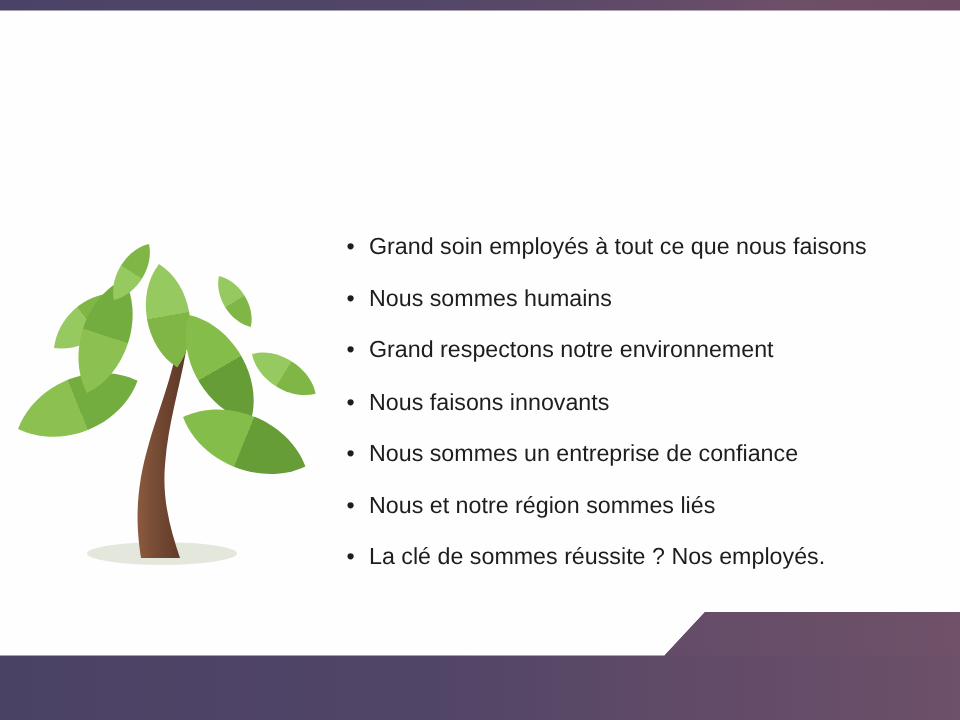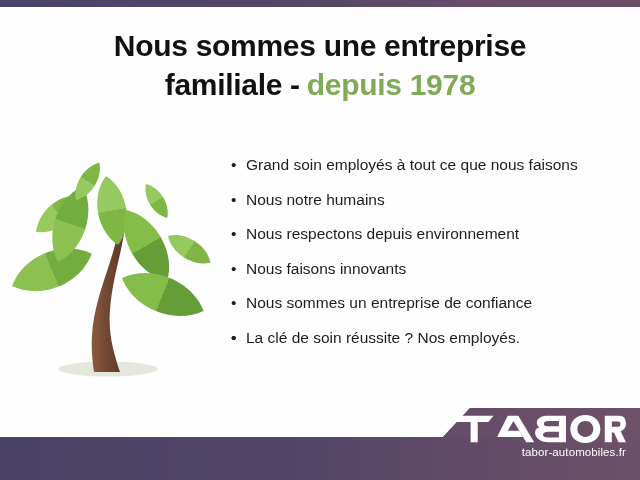--- a/index.html
+++ b/index.html
@@ -85,24 +85,20 @@
     font-family:"Liberation Sans", sans-serif;
   }
 </style>
 </head>
 <body>
 
 <div id="slide">
 
   <div class="top-strip"></div>
 
-  <div class="headline">
-    <span>Nous sommes une entreprise</span><br>
-    <span>familiale -</span><span class="spacer"></span><span class="accent">depuis 1978</span>
-  </div>
 
   <div class="tree-wrap">
     <svg viewBox="0 0 212 240" xmlns="http://www.w3.org/2000/svg">
       <defs>
         <linearGradient id="lfA" x1="0" y1="0" x2="1" y2="0">
           <stop offset="50%" stop-color="#8cc152"></stop>
           <stop offset="50%" stop-color="#74ad3f"></stop>
         </linearGradient>
         <linearGradient id="lfB" x1="0" y1="0" x2="1" y2="0">
           <stop offset="50%" stop-color="#96c95f"></stop>
@@ -156,26 +152,26 @@
       </g>
 
       <g transform="translate(114,128) rotate(22)">
         <path d="M0 0 C 22 -24, 66 -24, 88 0 C 66 24, 22 24, 0 0 Z" fill="url(#lfC)"></path>
       </g>
     </svg>
   </div>
 
   <ul class="bullets">
     <li><span class="dot">•</span><span>Grand soin employés à tout ce que nous faisons</span></li>
-    <li><span class="dot">•</span><span>Nous notre humains</span></li>
-    <li><span class="dot">•</span><span>Nous respectons depuis environnement</span></li>
+    <li><span class="dot">•</span><span>Nous sommes humains</span></li>
+    <li><span class="dot">•</span><span>Grand respectons notre environnement</span></li>
     <li><span class="dot">•</span><span>Nous faisons innovants</span></li>
     <li><span class="dot">•</span><span>Nous sommes un entreprise de confiance</span></li>
-    <li><span class="dot">•</span></li>
-    <li><span class="dot">•</span><span>La clé de soin réussite ? Nos employés.</span></li>
+    <li><span class="dot">•</span><span>Nous et notre région sommes liés</span></li>
+    <li><span class="dot">•</span><span>La clé de sommes réussite ? Nos employés.</span></li>
   </ul>
 
   <div class="footer">
     <svg viewBox="0 0 640 80" xmlns="http://www.w3.org/2000/svg" preserveAspectRatio="none">
       <defs>
         <linearGradient id="barG" x1="0" y1="0" x2="1" y2="0">
           <stop offset="0%" stop-color="#4a4265"></stop>
           <stop offset="45%" stop-color="#514567"></stop>
           <stop offset="70%" stop-color="#604a68"></stop>
           <stop offset="100%" stop-color="#6d5069"></stop>
@@ -183,33 +179,14 @@
         <linearGradient id="barG2" x1="0" y1="0" x2="1" y2="0">
           <stop offset="0%" stop-color="#644c68"></stop>
           <stop offset="100%" stop-color="#6f5169"></stop>
         </linearGradient>
       </defs>
       <path d="M0 37 L 443 37 L 470 8 L 640 8 L 640 80 L 0 80 Z" fill="url(#barG)"></path>
       <path d="M443 37 L 470 8 L 640 8 L 640 37 Z" fill="url(#barG2)"></path>
     </svg>
   </div>
 
-  <div class="logo-block">
-    <svg class="logo-mark" viewBox="0 0 196 34" xmlns="http://www.w3.org/2000/svg">
-
-      <path d="M2 2 L46 2 L40 9 L28 9 L28 32 L20 32 L20 9 L2 9 Z" fill="#ffffff"></path>
-
-      <path d="M62 2 L74 2 L92 32 L83 32 L68.5 8 L62 19 L75 19 L79 26 L50 26 Z" fill="#ffffff"></path>
-
-      <path d="M128 2 L128 32 L108 32 C 99 32, 93 27, 93 21 C 93 18, 95 16, 98 15 C 96 14, 95 12, 95 10 C 95 5, 100 2, 107 2 Z
-               M120 8 L108 8 C 104.5 8, 103 9, 103 11 C 103 13, 104.5 14, 108 14 L 120 14 Z
-               M120 20 L108 20 C 104 20, 102 21.5, 102 23.5 C 102 25.5, 104 26.5, 108 26.5 L 120 26.5 Z" fill="#ffffff"></path>
-
-      <path d="M150 1 C 160 1, 167 7.5, 167 17 C 167 26.5, 160 33, 150 33 C 140 33, 133 26.5, 133 17 C 133 7.5, 140 1, 150 1 Z
-               M150 8 C 144.5 8, 141 12, 141 17 C 141 22, 144.5 26, 150 26 C 155.5 26, 159 22, 159 17 C 159 12, 155.5 8, 150 8 Z" fill="#ffffff"></path>
-
-      <path d="M172 2 L188 2 C 194 2, 196 6, 196 11 C 196 15, 194 18, 190 19.5 L 196 32 L 187.5 32 L 182.5 21 L 180 21 L 180 32 L 172 32 Z
-               M180 8.5 L180 14.5 L187 14.5 C 189 14.5, 189.8 13.4, 189.8 11.5 C 189.8 9.6, 189 8.5, 187 8.5 Z" fill="#ffffff"></path>
-    </svg>
-    <div class="logo-tag">tabor-automobiles.fr</div>
-  </div>
 
 </div>
 
 </body></html>

